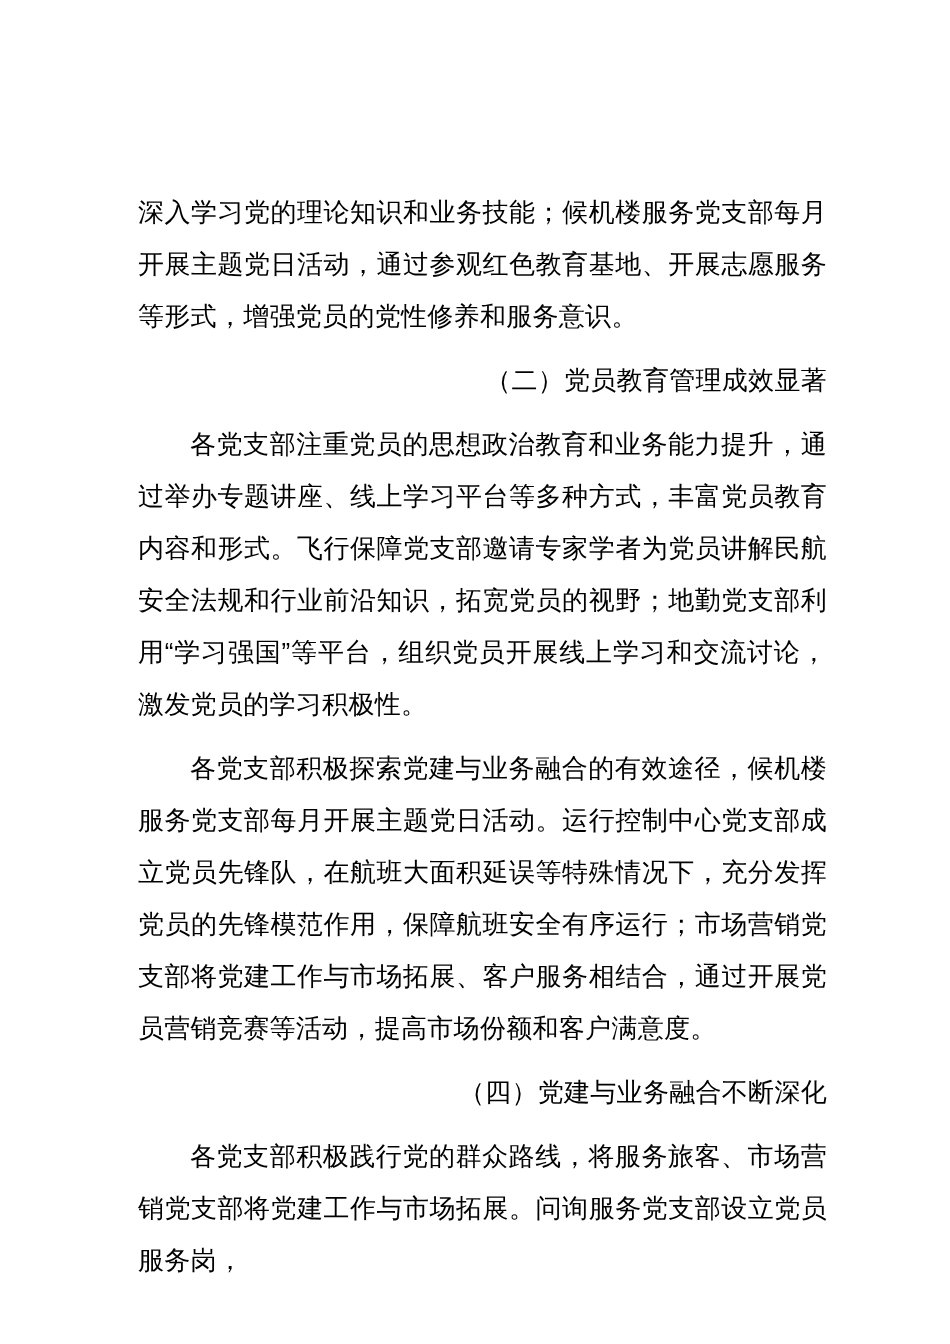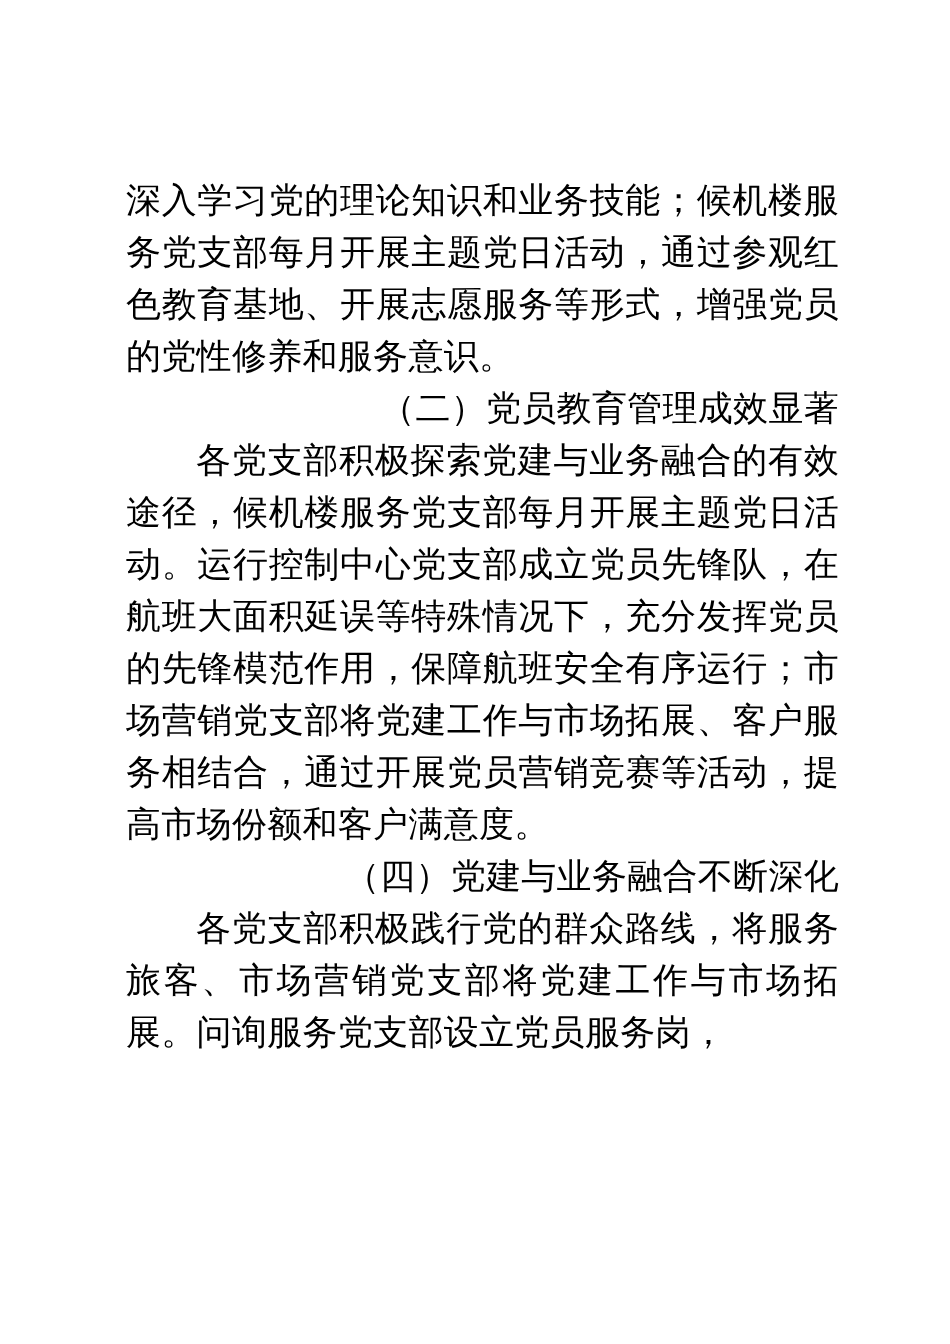--- a/index.html
+++ b/index.html
@@ -17,23 +17,23 @@
     box-sizing: border-box;
     width: 950px;
     height: 1344px;
     background: #ffffff;
     padding: 174px 111px 0 126px;
   }
   .text-block {
     width: 713px;
   }
   .para {
-    margin: 0;
+    margin: 12px;
     padding: 0;
-    font-size: 35px;
+    font-size: 26px;
     line-height: 52px;
     color: #000000;
     font-weight: normal;
     letter-spacing: 0.3px;
     text-align: justify;
     text-justify: inter-character;
   }
   .para.heading {
     text-align: right;
   }
@@ -44,17 +44,18 @@
     text-indent: 0;
   }
 </style>
 </head>
 <body>
 
 <div class="page">
   <div class="text-block" id="content">
       <p class="para body no-indent">深入学习党的理论知识和业务技能；候机楼服务党支部每月开展主题党日活动，通过参观红色教育基地、开展志愿服务等形式，增强党员的党性修养和服务意识。</p>
       <p class="para heading indent">（二）党员教育管理成效显著</p>
+      <p class="para body indent">各党支部注重党员的思想政治教育和业务能力提升，通过举办专题讲座、线上学习平台等多种方式，丰富党员教育内容和形式。飞行保障党支部邀请专家学者为党员讲解民航安全法规和行业前沿知识，拓宽党员的视野；地勤党支部利用“学习强国”等平台，组织党员开展线上学习和交流讨论，激发党员的学习积极性。</p>
       <p class="para body indent">各党支部积极探索党建与业务融合的有效途径，候机楼服务党支部每月开展主题党日活动。运行控制中心党支部成立党员先锋队，在航班大面积延误等特殊情况下，充分发挥党员的先锋模范作用，保障航班安全有序运行；市场营销党支部将党建工作与市场拓展、客户服务相结合，通过开展党员营销竞赛等活动，提高市场份额和客户满意度。</p>
       <p class="para heading indent">（四）党建与业务融合不断深化</p>
       <p class="para body indent">各党支部积极践行党的群众路线，将服务旅客、市场营销党支部将党建工作与市场拓展。问询服务党支部设立党员服务岗，</p>
     </div>
 </div>
 
 </body></html>

